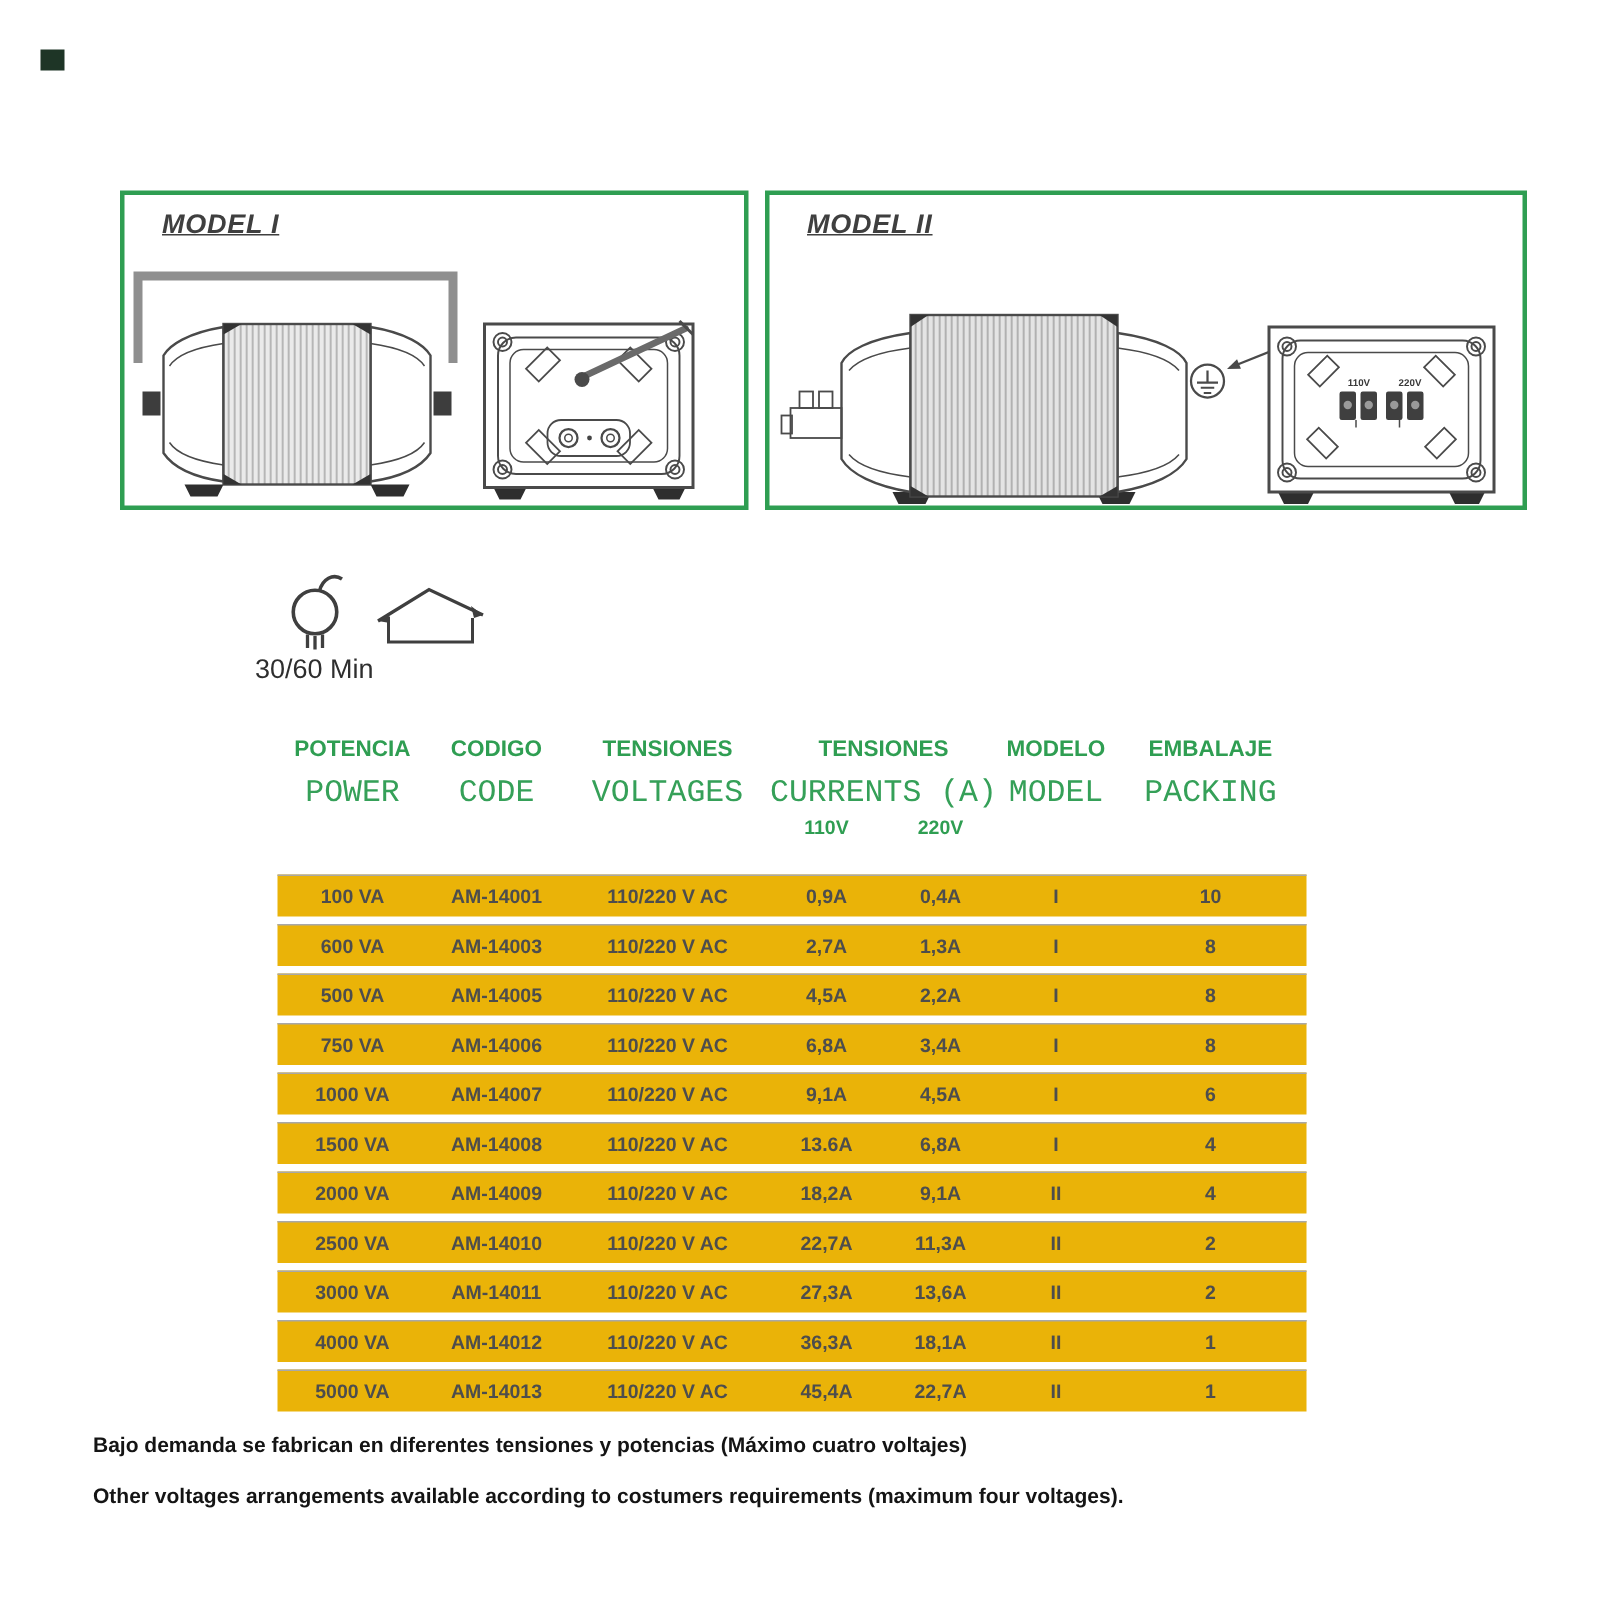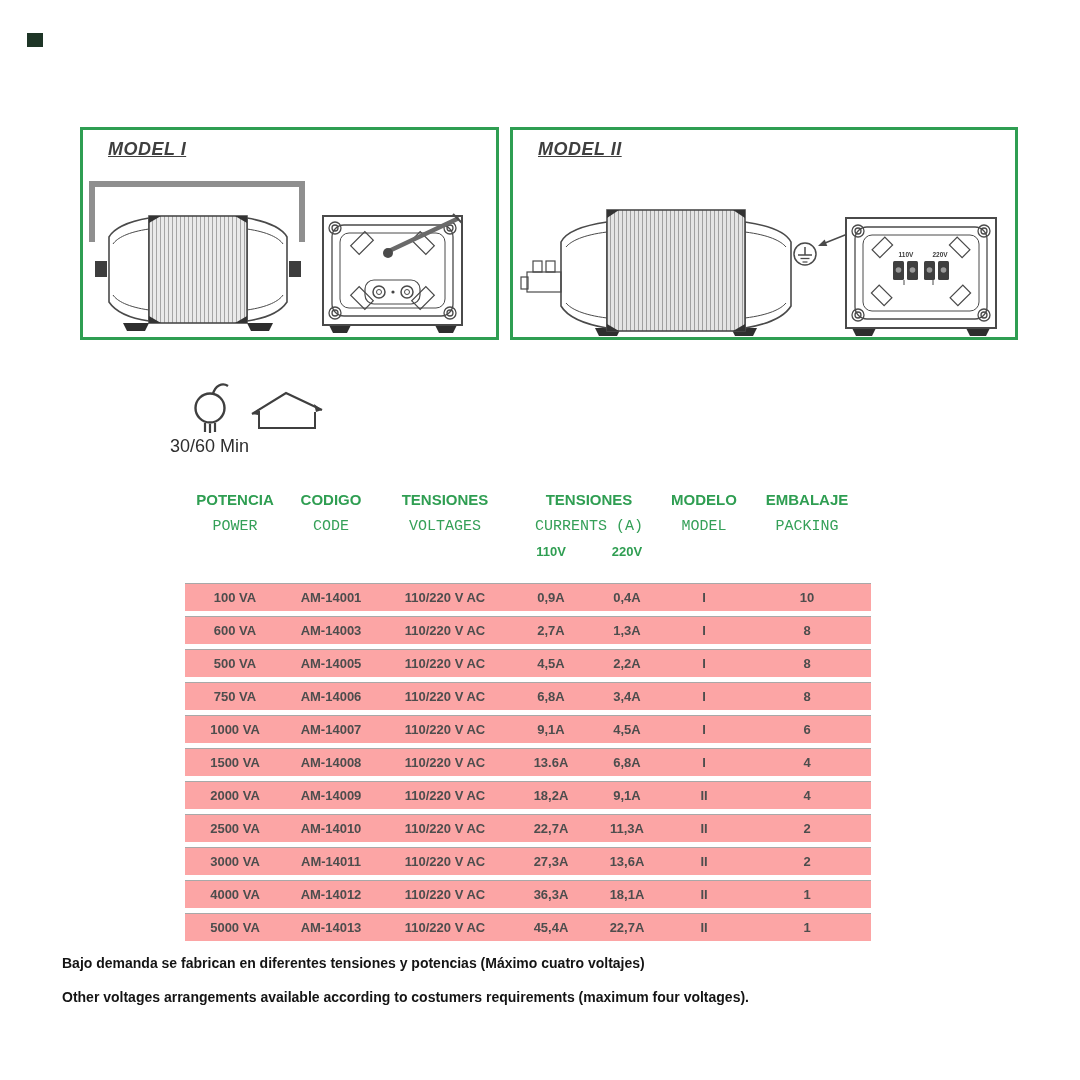--- a/index.html
+++ b/index.html
@@ -26,26 +26,26 @@
 
   
   .ptable{left:185px;top:487px;width:686px;--cols:100px 92px 136px 76px 76px 78px 128px;}
   .thead{position:relative;height:96px;text-decoration:underline;}
   .hrow{position:absolute;left:0;width:100%;display:grid;grid-template-columns:var(--cols);}
   .hrow-es{top:4px;}
   .hrow-en{top:31px;}
   .hrow-sub{top:57px;}
   .hcell{text-align:center;}
   .hrow-es .hcell{font-weight:bold;font-size:15px;color:#2f9e52;}
-  .hrow-en .hcell{font-family:"Liberation Mono",monospace;font-size:15px;color:#35a058;}
+  .hrow-en .hcell{font-family:"Liberation Mono",monospace;font-size:21px;color:#35a058;}
   .hrow-sub .hcell{font-weight:bold;font-size:13px;color:#2f9e52;}
   .span2{grid-column:4 / span 2;}
   .col4{grid-column:4;} .col5{grid-column:5;}
   .trows{position:relative;}
-  .trow{height:27px;margin-bottom:5px;background:#fca5a5;border-top:1px solid #a8a8a8;
+  .trow{height:27px;margin-bottom:5px;background:#eab308;border-top:1px solid #a8a8a8;
         display:grid;grid-template-columns:var(--cols);align-items:center;}
   .tcell{text-align:center;font-weight:bold;font-size:13px;color:#4d4d4d;}
 
   
   .note{left:62px;font-size:14px;font-weight:700;color:#141414;}
   .note1{top:955px;}
   .note2{top:989px;}
 
   svg .ln{stroke:#4a4a4a;fill:none;}
   svg text{font-family:"Liberation Sans",sans-serif;}

